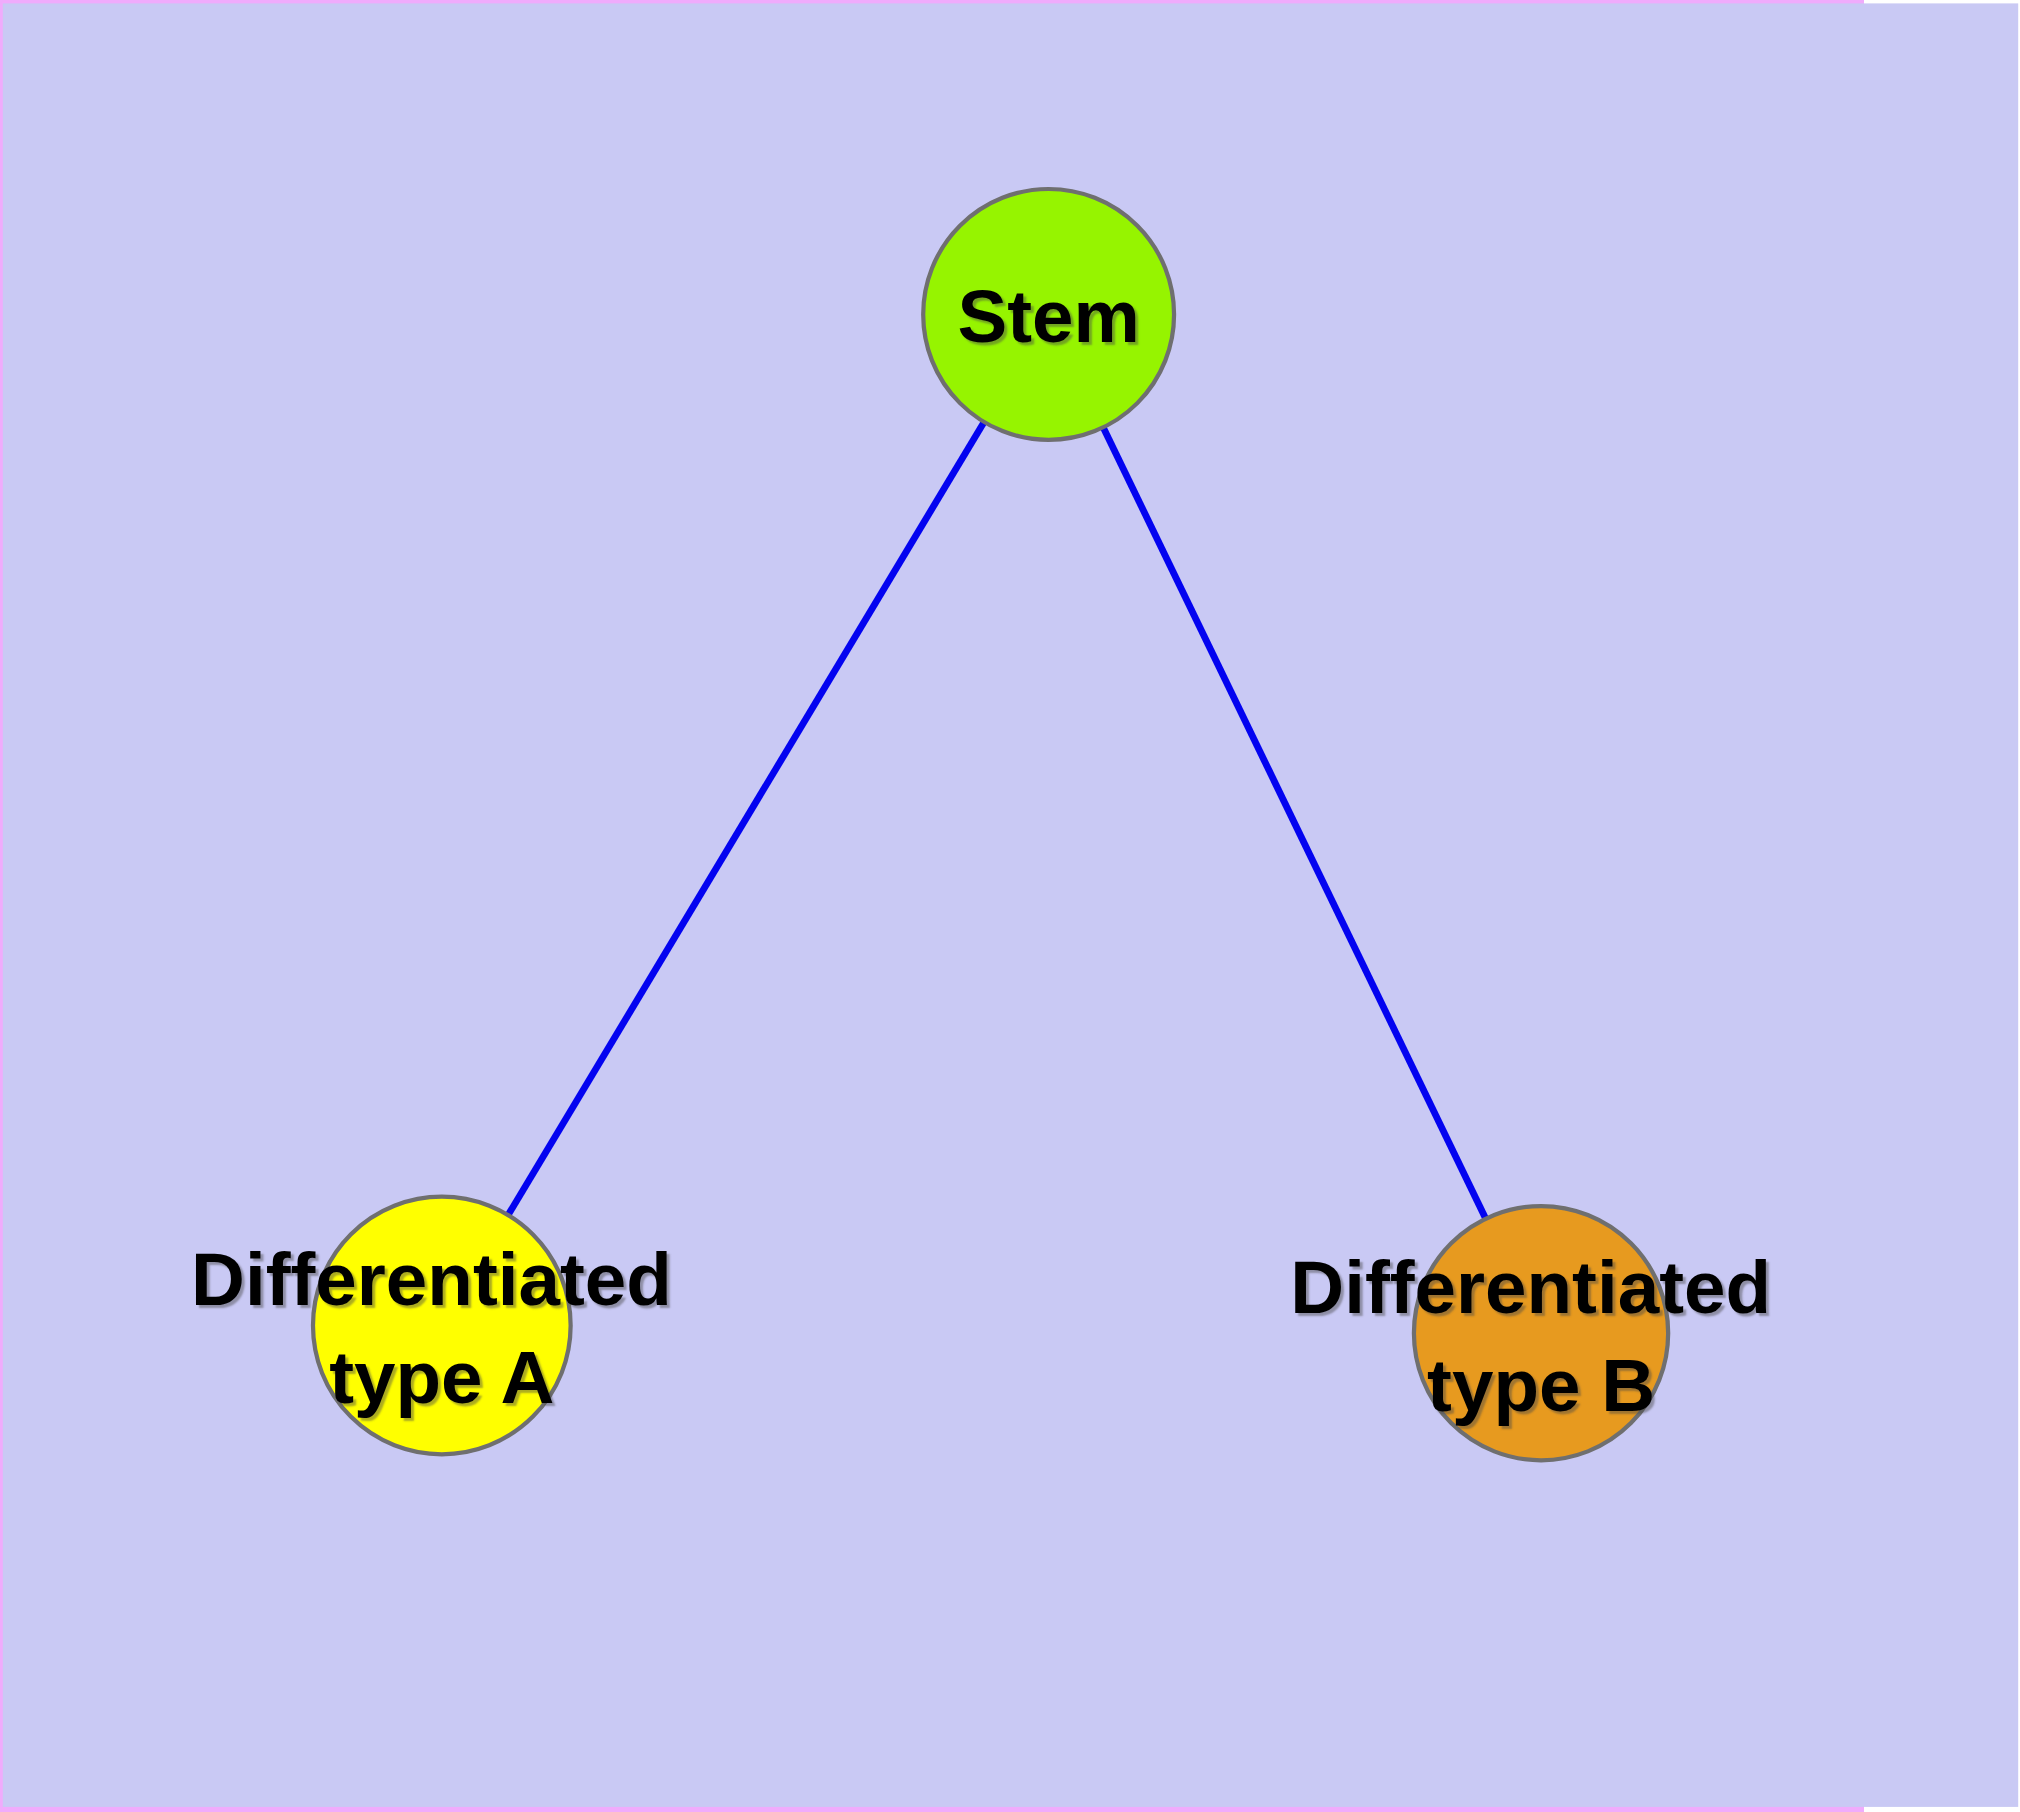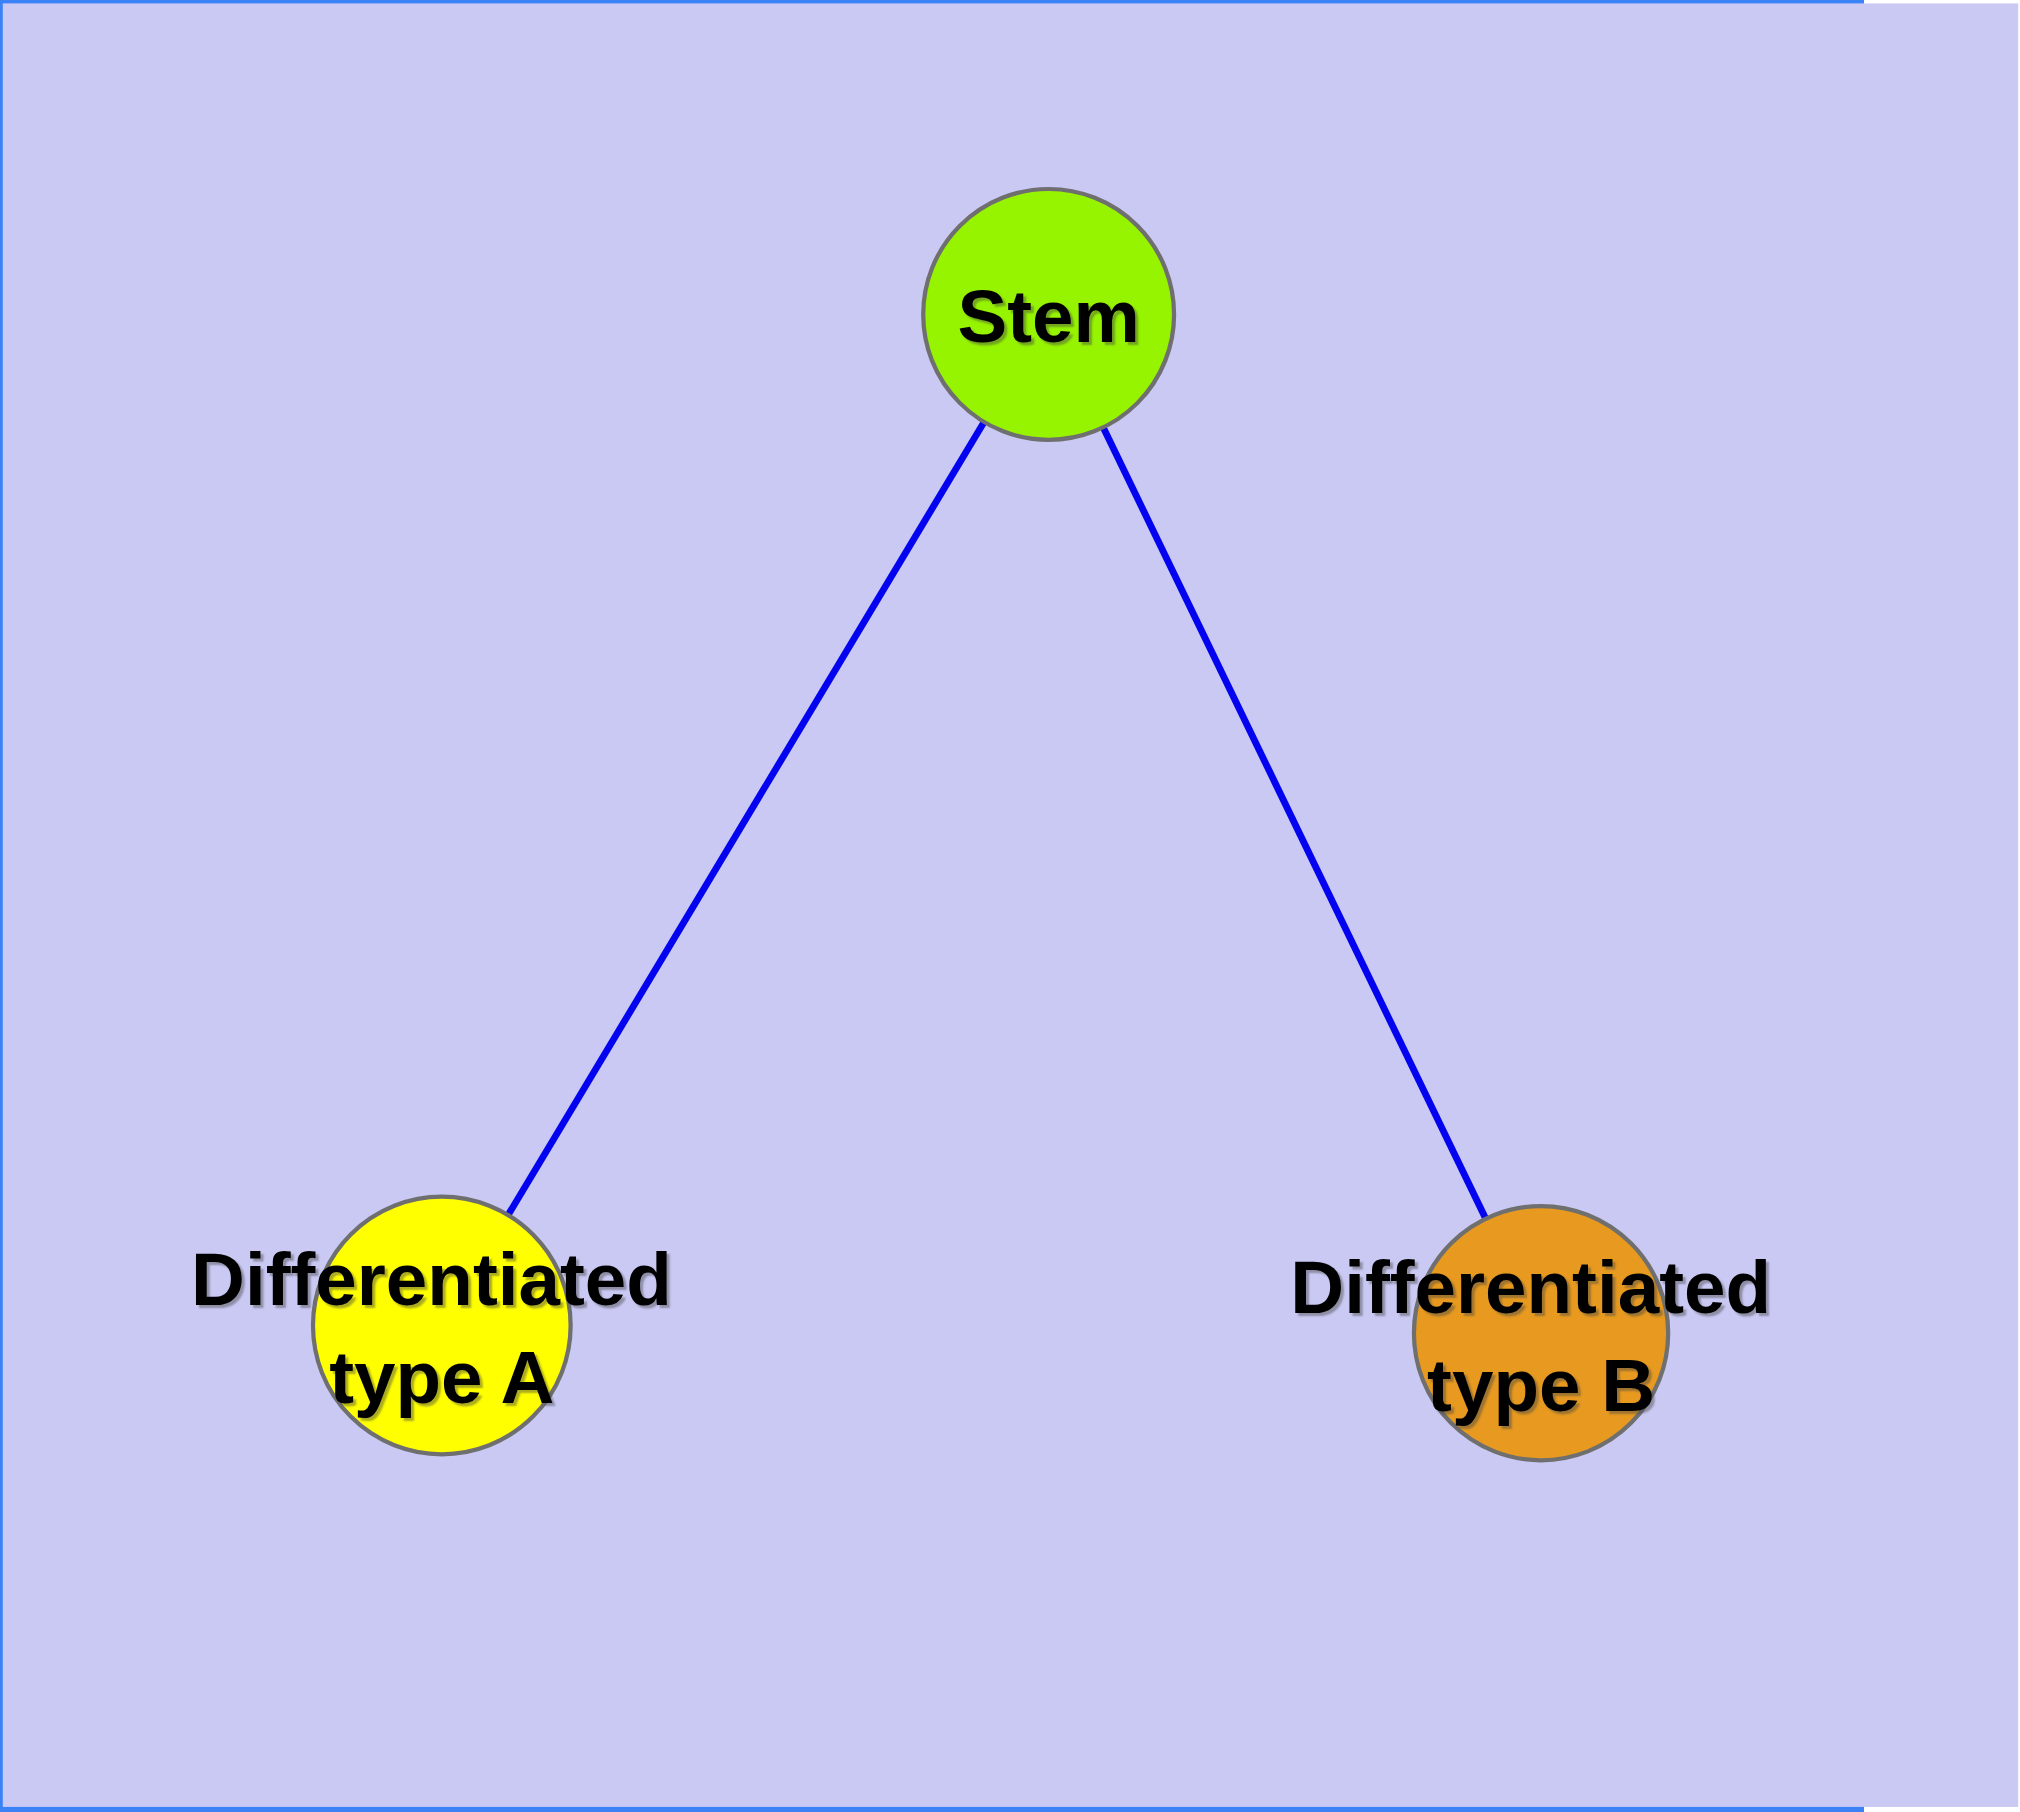--- a/index.html
+++ b/index.html
@@ -4,21 +4,21 @@
 <style>
   html,body{
     margin:0;padding:0;
     width:2021px;height:1812px;
     background:#ffffff;
     font-family:"Liberation Sans", sans-serif;
   }
   .canvas{
     position:relative;
     width:1864px;height:1812px;
-    background:#3b82f6;
+    background:#f0abfc;
   }
   svg{position:absolute;top:0;left:0;display:block;}
   .node-label{
     font-family:"Liberation Sans", sans-serif;
     font-weight:bold;
     font-size:88px;
     fill:#000000;
     text-shadow:3px 3px 2px rgba(70,70,70,0.45);
   }
 </style>

